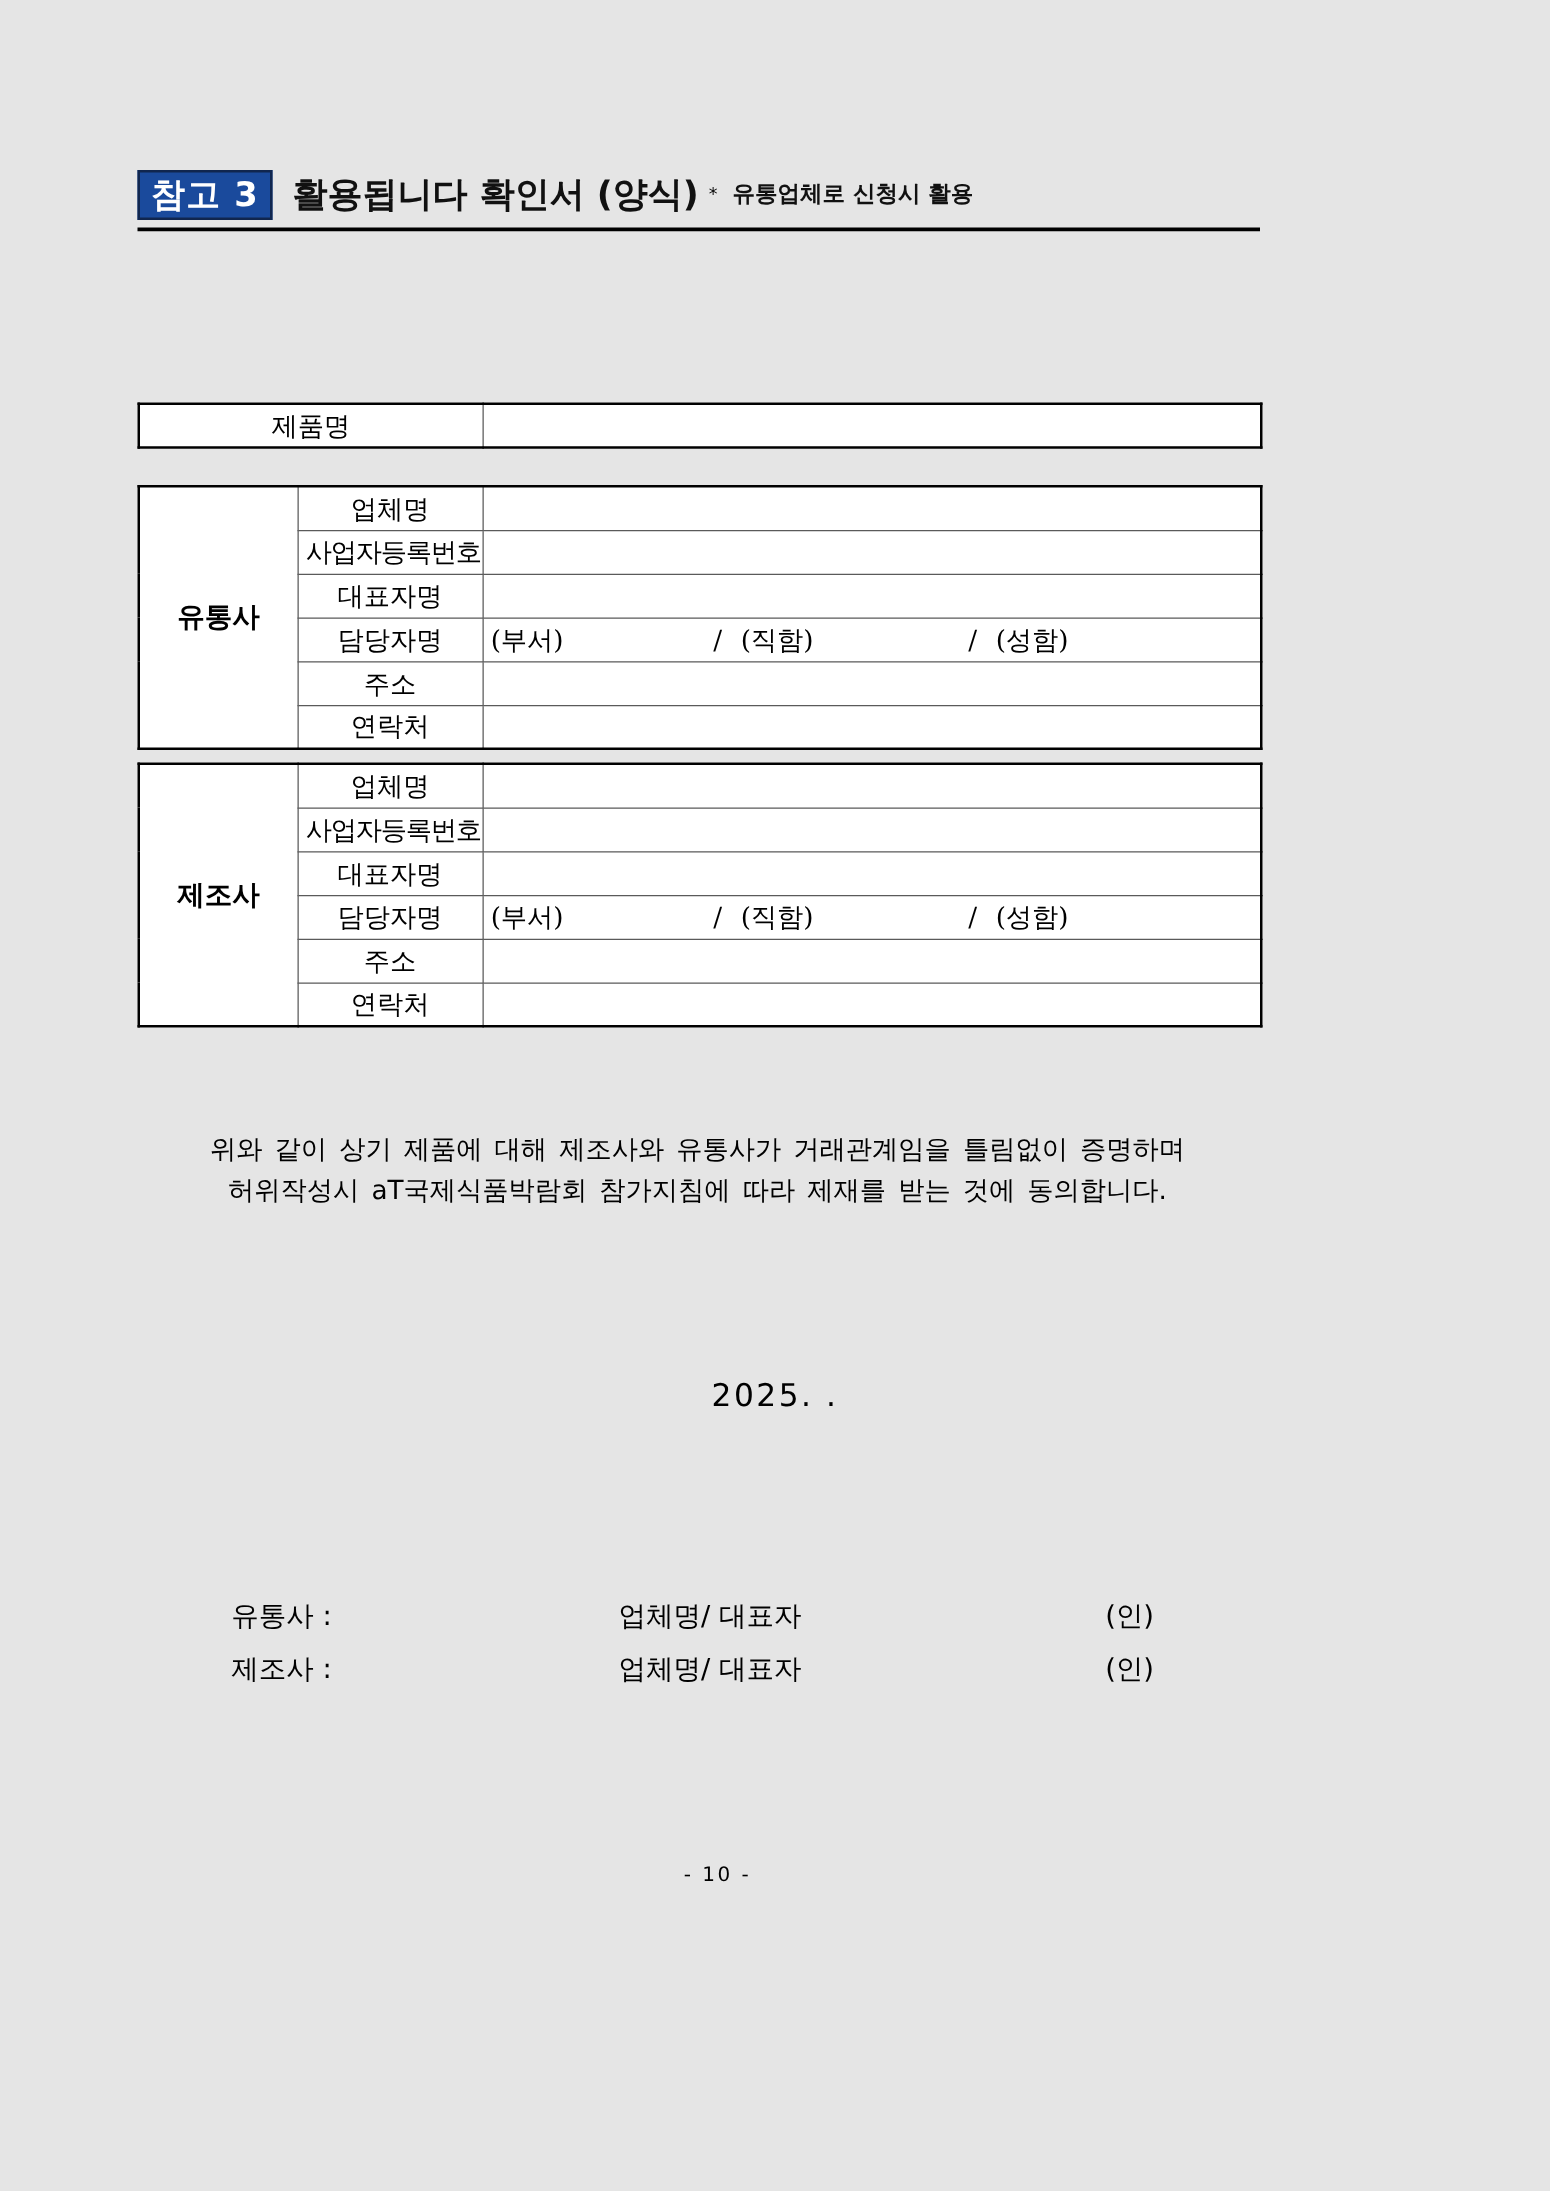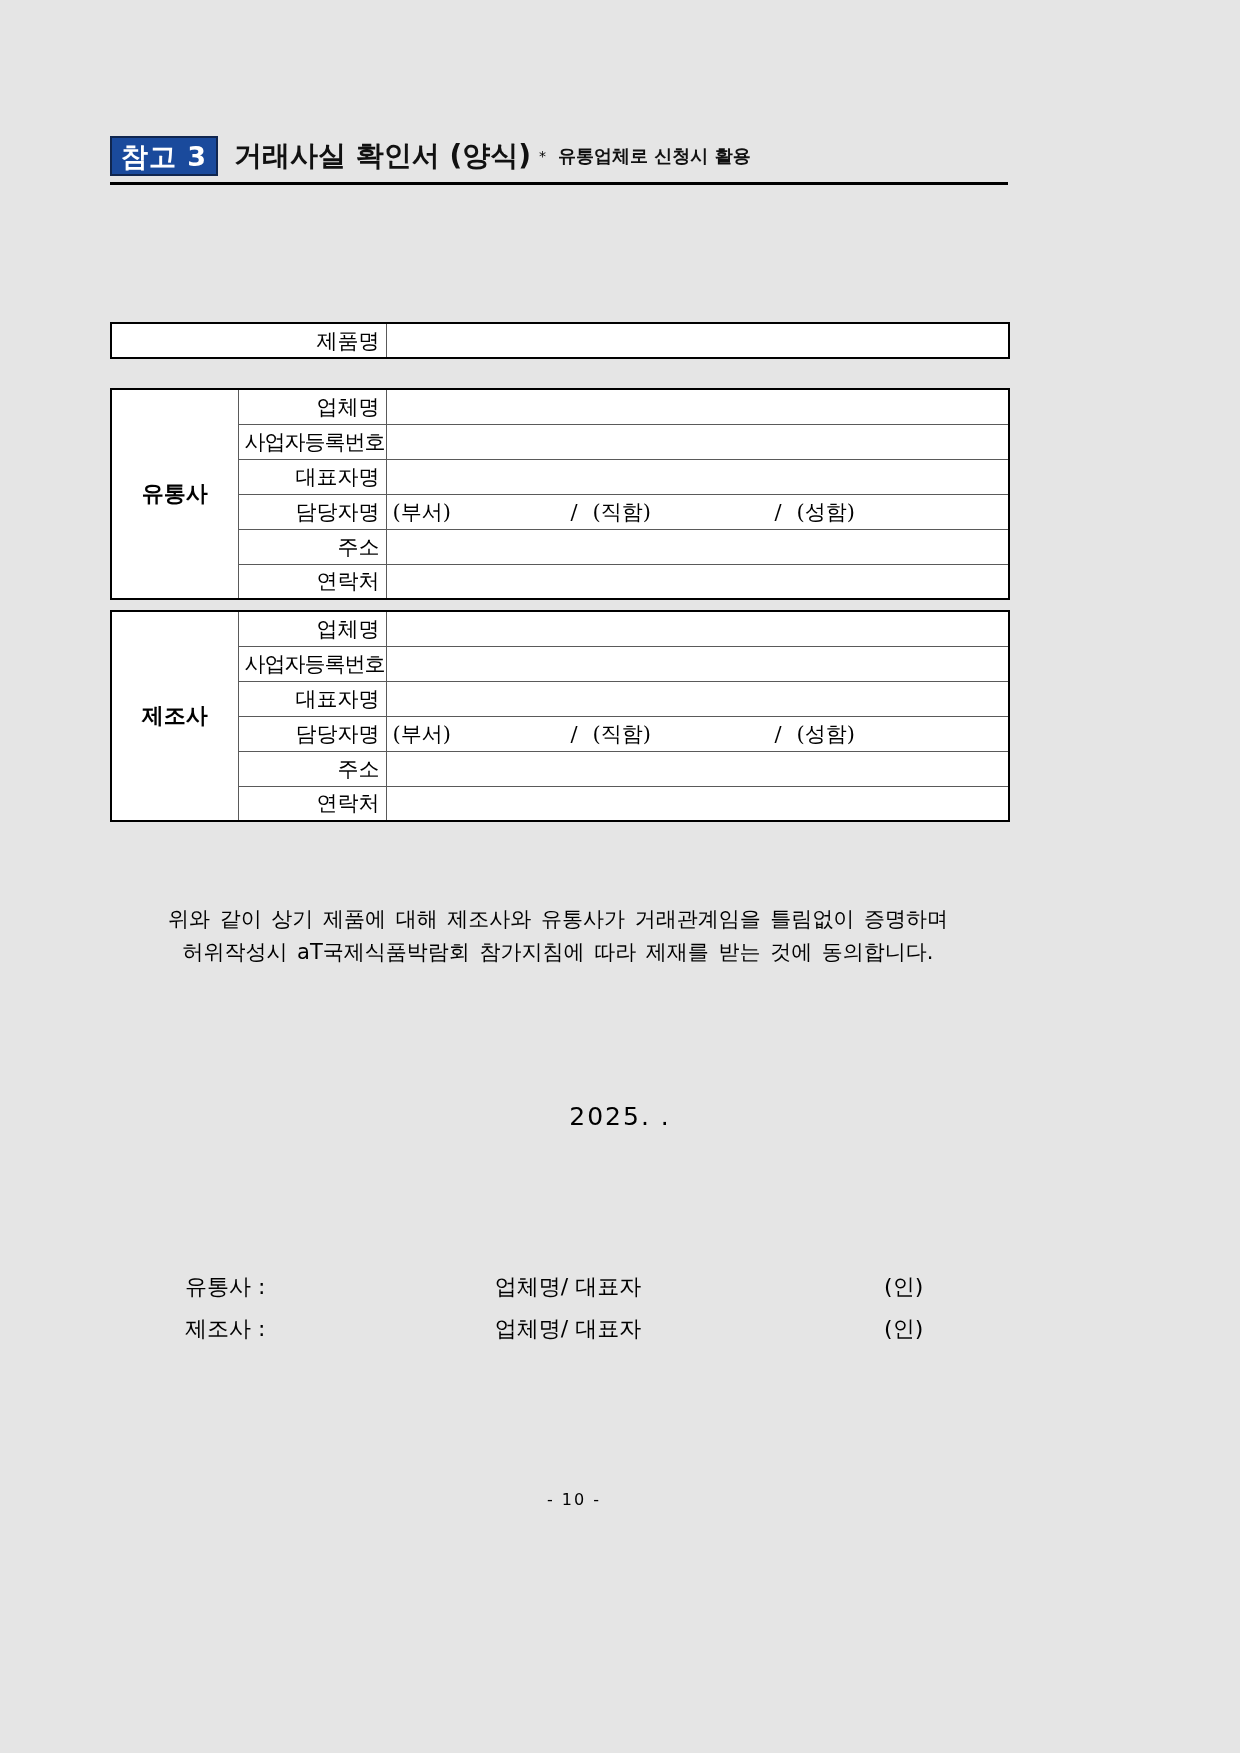--- a/index.html
+++ b/index.html
@@ -110,21 +110,21 @@
     border: 1px solid #5a5a5a;
     padding: 0 6px;
     height: 35px;
     box-sizing: border-box;
     vertical-align: middle;
   }
   .form-table.outer {
     border: 2px solid #000000;
   }
   .lbl {
-    text-align: right;
+    text-align: center;
     white-space: nowrap;
   }
   .lbl-tight {
     text-align: center;
     letter-spacing: -1px;
     white-space: nowrap;
   }
   .group-cell {
     text-align: center;
     font-weight: bold;
@@ -182,21 +182,21 @@
     position: absolute;
     left: 185px;
     top: 1272px;
     width: 760px;
     font-family: "DejaVu Sans", "Liberation Sans", sans-serif;
     font-size: 22px;
     color: #000000;
   }
   .sign-row {
     display: flex;
-    align-items: flex-start;
+    align-items: center;
     height: 42px;
     gap: 24px;
   }
   .sign-role {
     width: 305px;
     white-space: nowrap;
   }
   .sign-entity {
     width: 390px;
     white-space: nowrap;
@@ -221,21 +221,21 @@
   }
 </style>
 </head>
 <body>
 
 <div id="page">
 
   <div class="header-block">
     <div class="header-row">
       <div class="ref-badge">참고 3</div>
-      <div class="header-title">거래사실 확인서 (양식)</div>
+      <div class="header-title">활용됩니다 확인서 (양식)</div>
       <span class="header-star">*</span>
       <div class="header-note">유통업체로 신청시 활용</div>
     </div>
     <div class="header-rule"></div>
   </div>
 
 
   <table class="form-table outer" id="table-product">
     <colgroup>
       <col style="width:275px">

